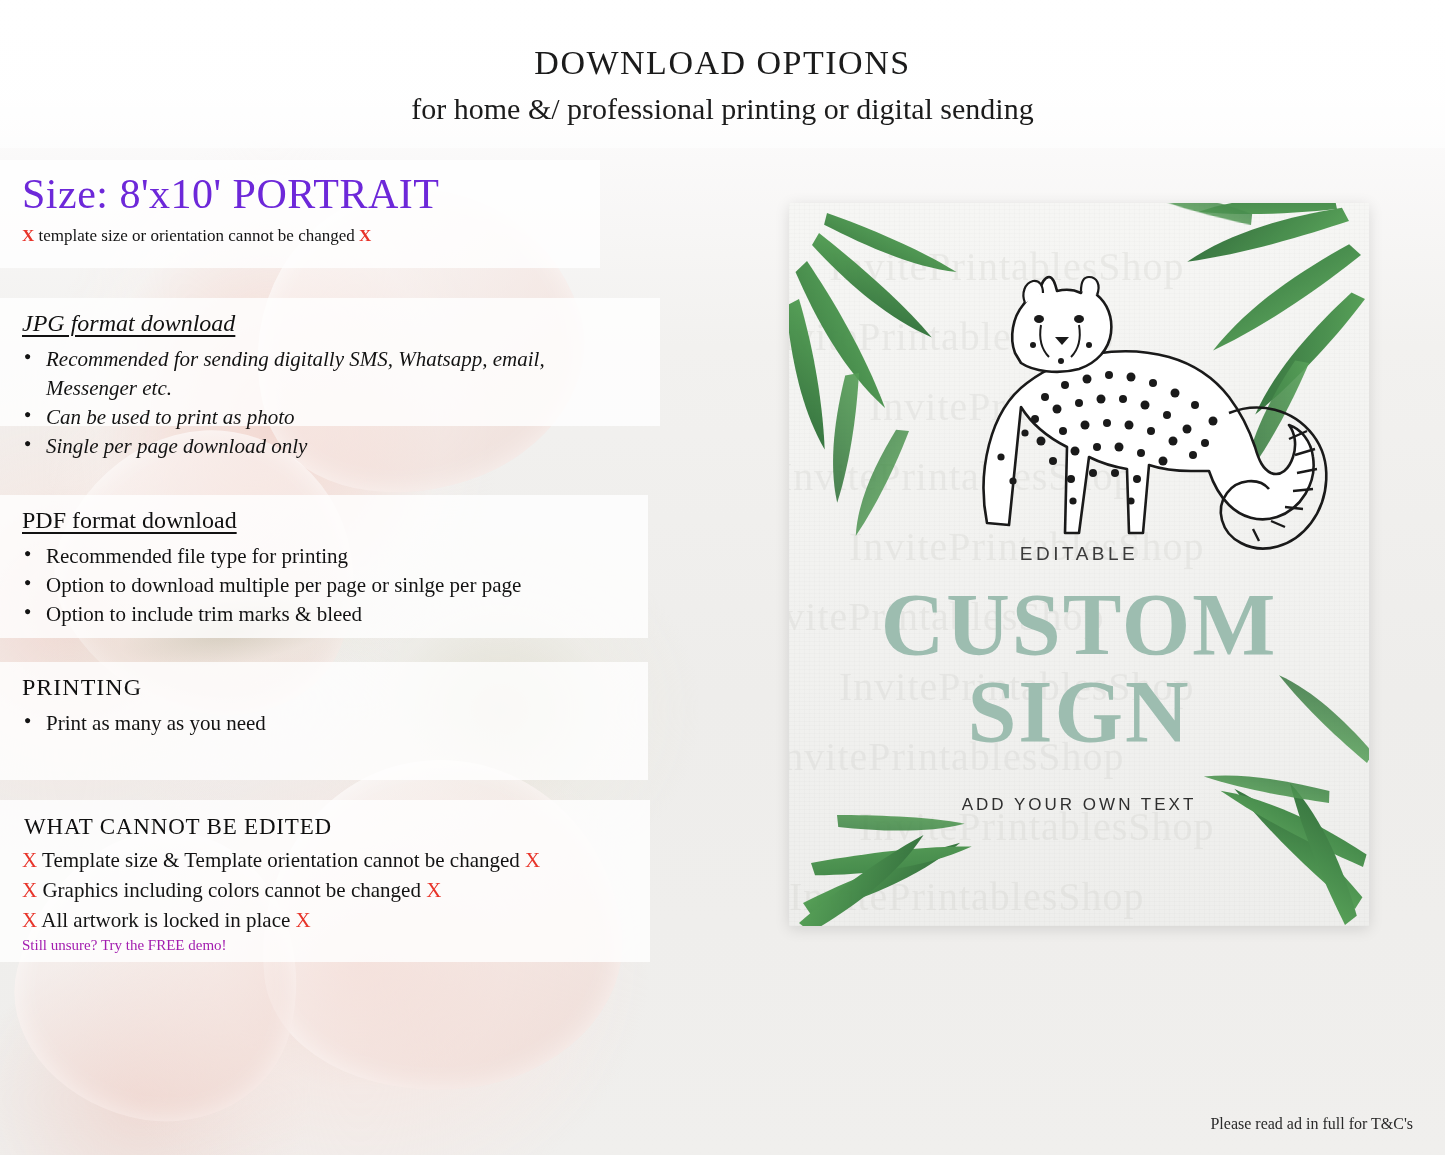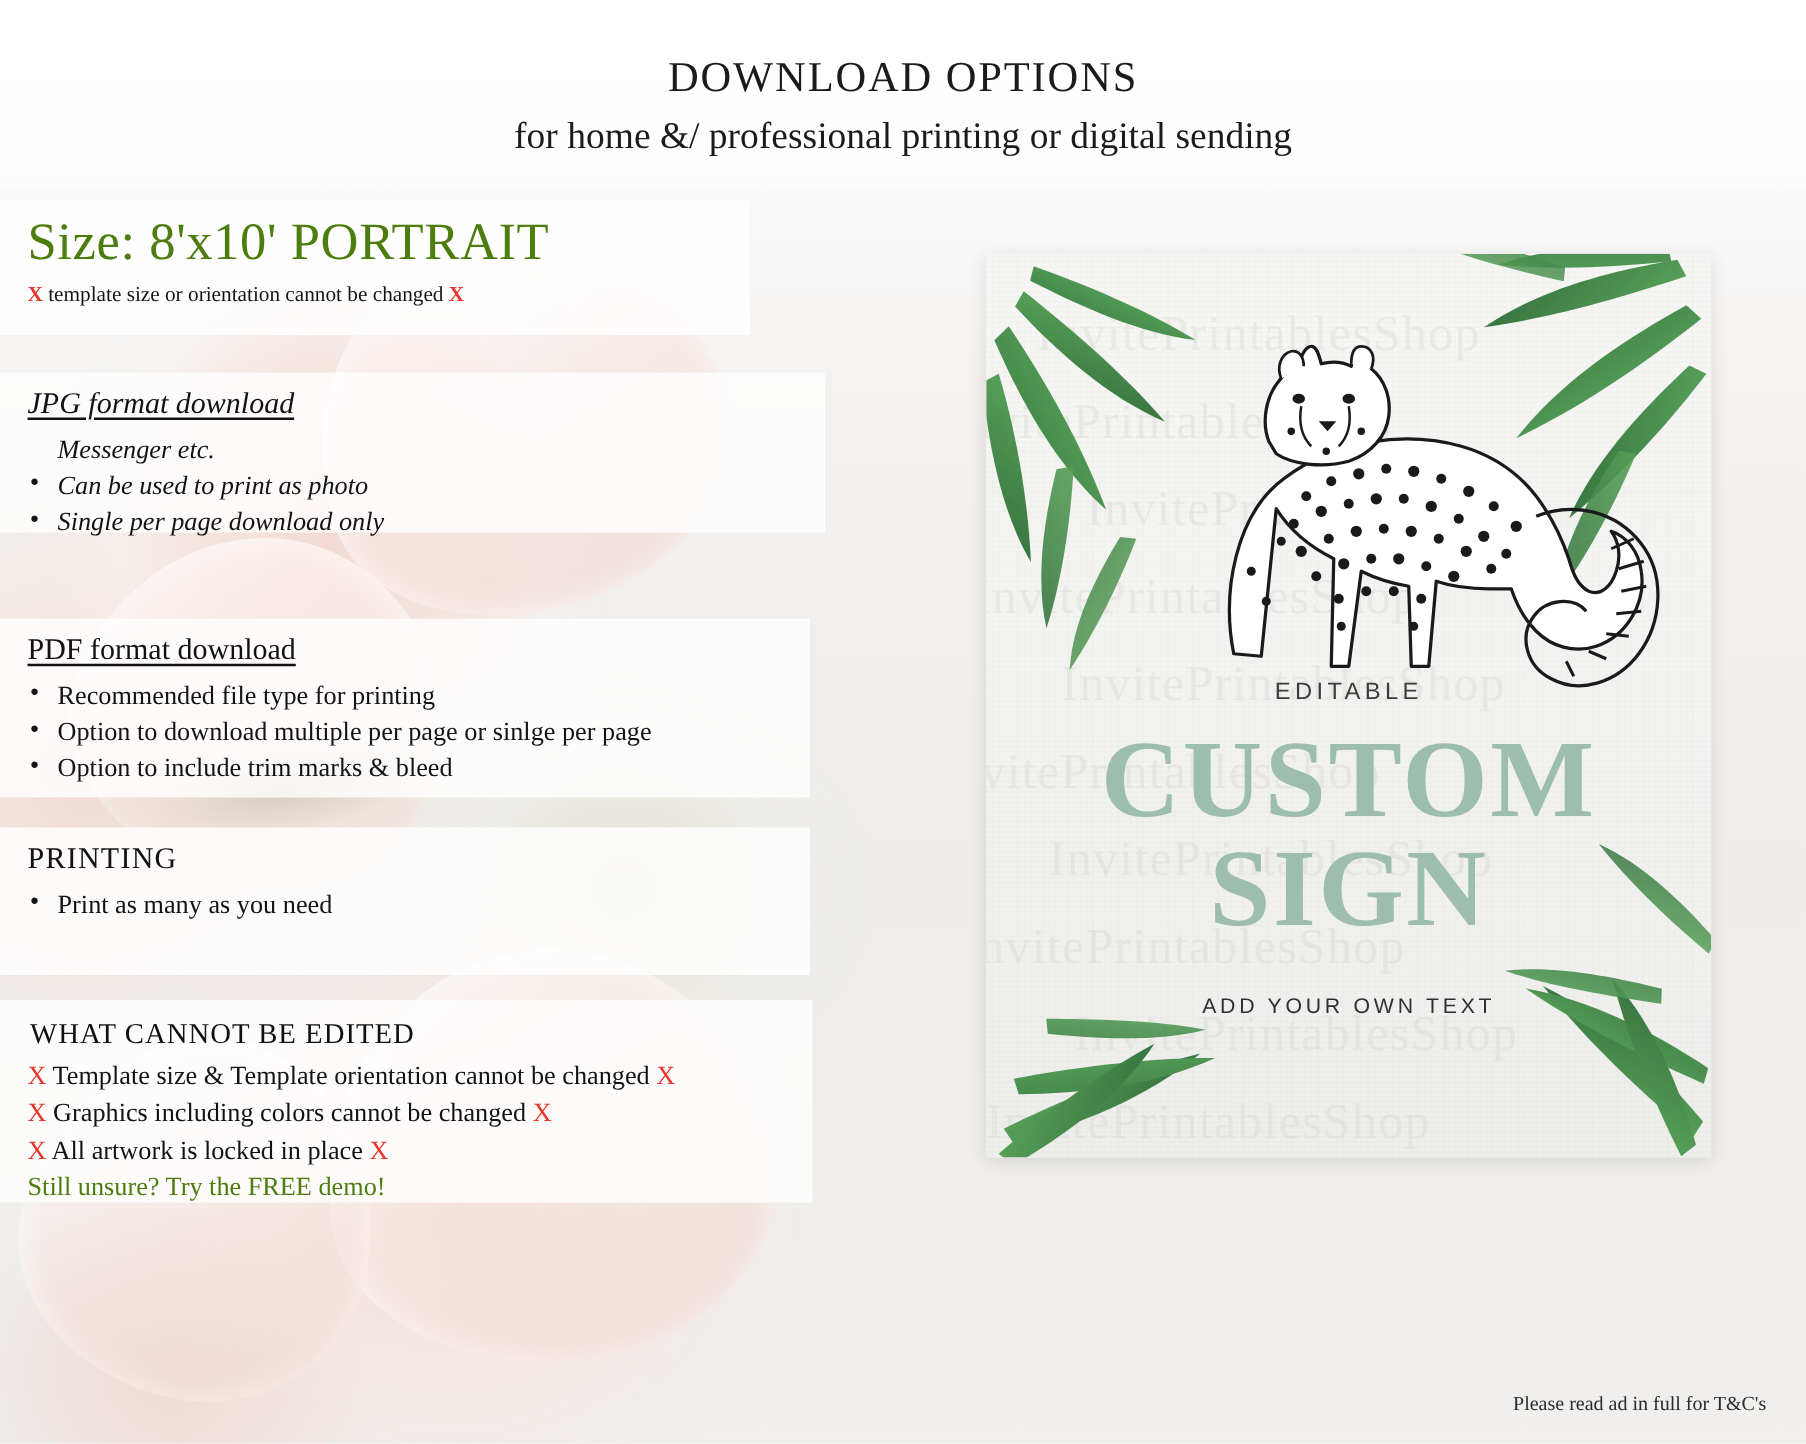--- a/index.html
+++ b/index.html
@@ -88,21 +88,21 @@
   
   .panel {
     position: absolute;
     background: rgba(255,255,255,0.80);
     padding: 10px 18px 14px 22px;
     box-sizing: border-box;
   }
 
   .size-title {
     font-size: 42px;
-    color: #4d7c0f;
+    color: #6d28d9;
     margin: 0;
     font-weight: normal;
     letter-spacing: 0.5px;
   }
   .size-note {
     font-size: 17px;
     color: #141414;
     margin-top: 8px;
   }
   .xmark { color: #e8342a; font-weight: bold; }
@@ -144,21 +144,21 @@
     color: #101010;
     letter-spacing: 0.8px;
     margin: 4px 0 6px 2px;
   }
   .cannot-line {
     font-size: 21px;
     color: #131313;
     line-height: 1.42;
   }
   .cannot-line .x { color: #e8342a; }
-  .cannot-last { font-size: 21px; color: #4d7c0f; line-height: 1.42; }
+  .cannot-last { font-size: 15px; color: #a21caf; line-height: 1.42; }
 
   
   .card {
     position: absolute;
     left: 789px;
     top: 203px;
     width: 580px;
     height: 723px;
     background: #f4f4f2;
     box-shadow: 0 3px 14px rgba(0,0,0,0.12);
@@ -260,20 +260,21 @@
   <div class="size-note">
     <span class="xmark">X</span>
     <span>template size or orientation cannot be changed</span>
     <span class="xmark">X</span>
   </div>
 </div>
 
 <div class="panel" style="left:0px; top:298px; width:660px; height:128px;font-style:italic;">
   <div class="sec-title">JPG format download</div>
   <ul class="bullets">
+    <li>Recommended for sending digitally SMS, Whatsapp, email,</li>
     <li class="cont">Messenger etc.</li>
     <li>Can be used to print as photo</li>
     <li>Single per page download only</li>
   </ul>
 </div>
 
 <div class="panel" style="left:0px; top:495px; width:648px; height:143px;">
   <div class="sec-title">PDF format download</div>
   <ul class="bullets">
     <li>Recommended file type for printing</li>

